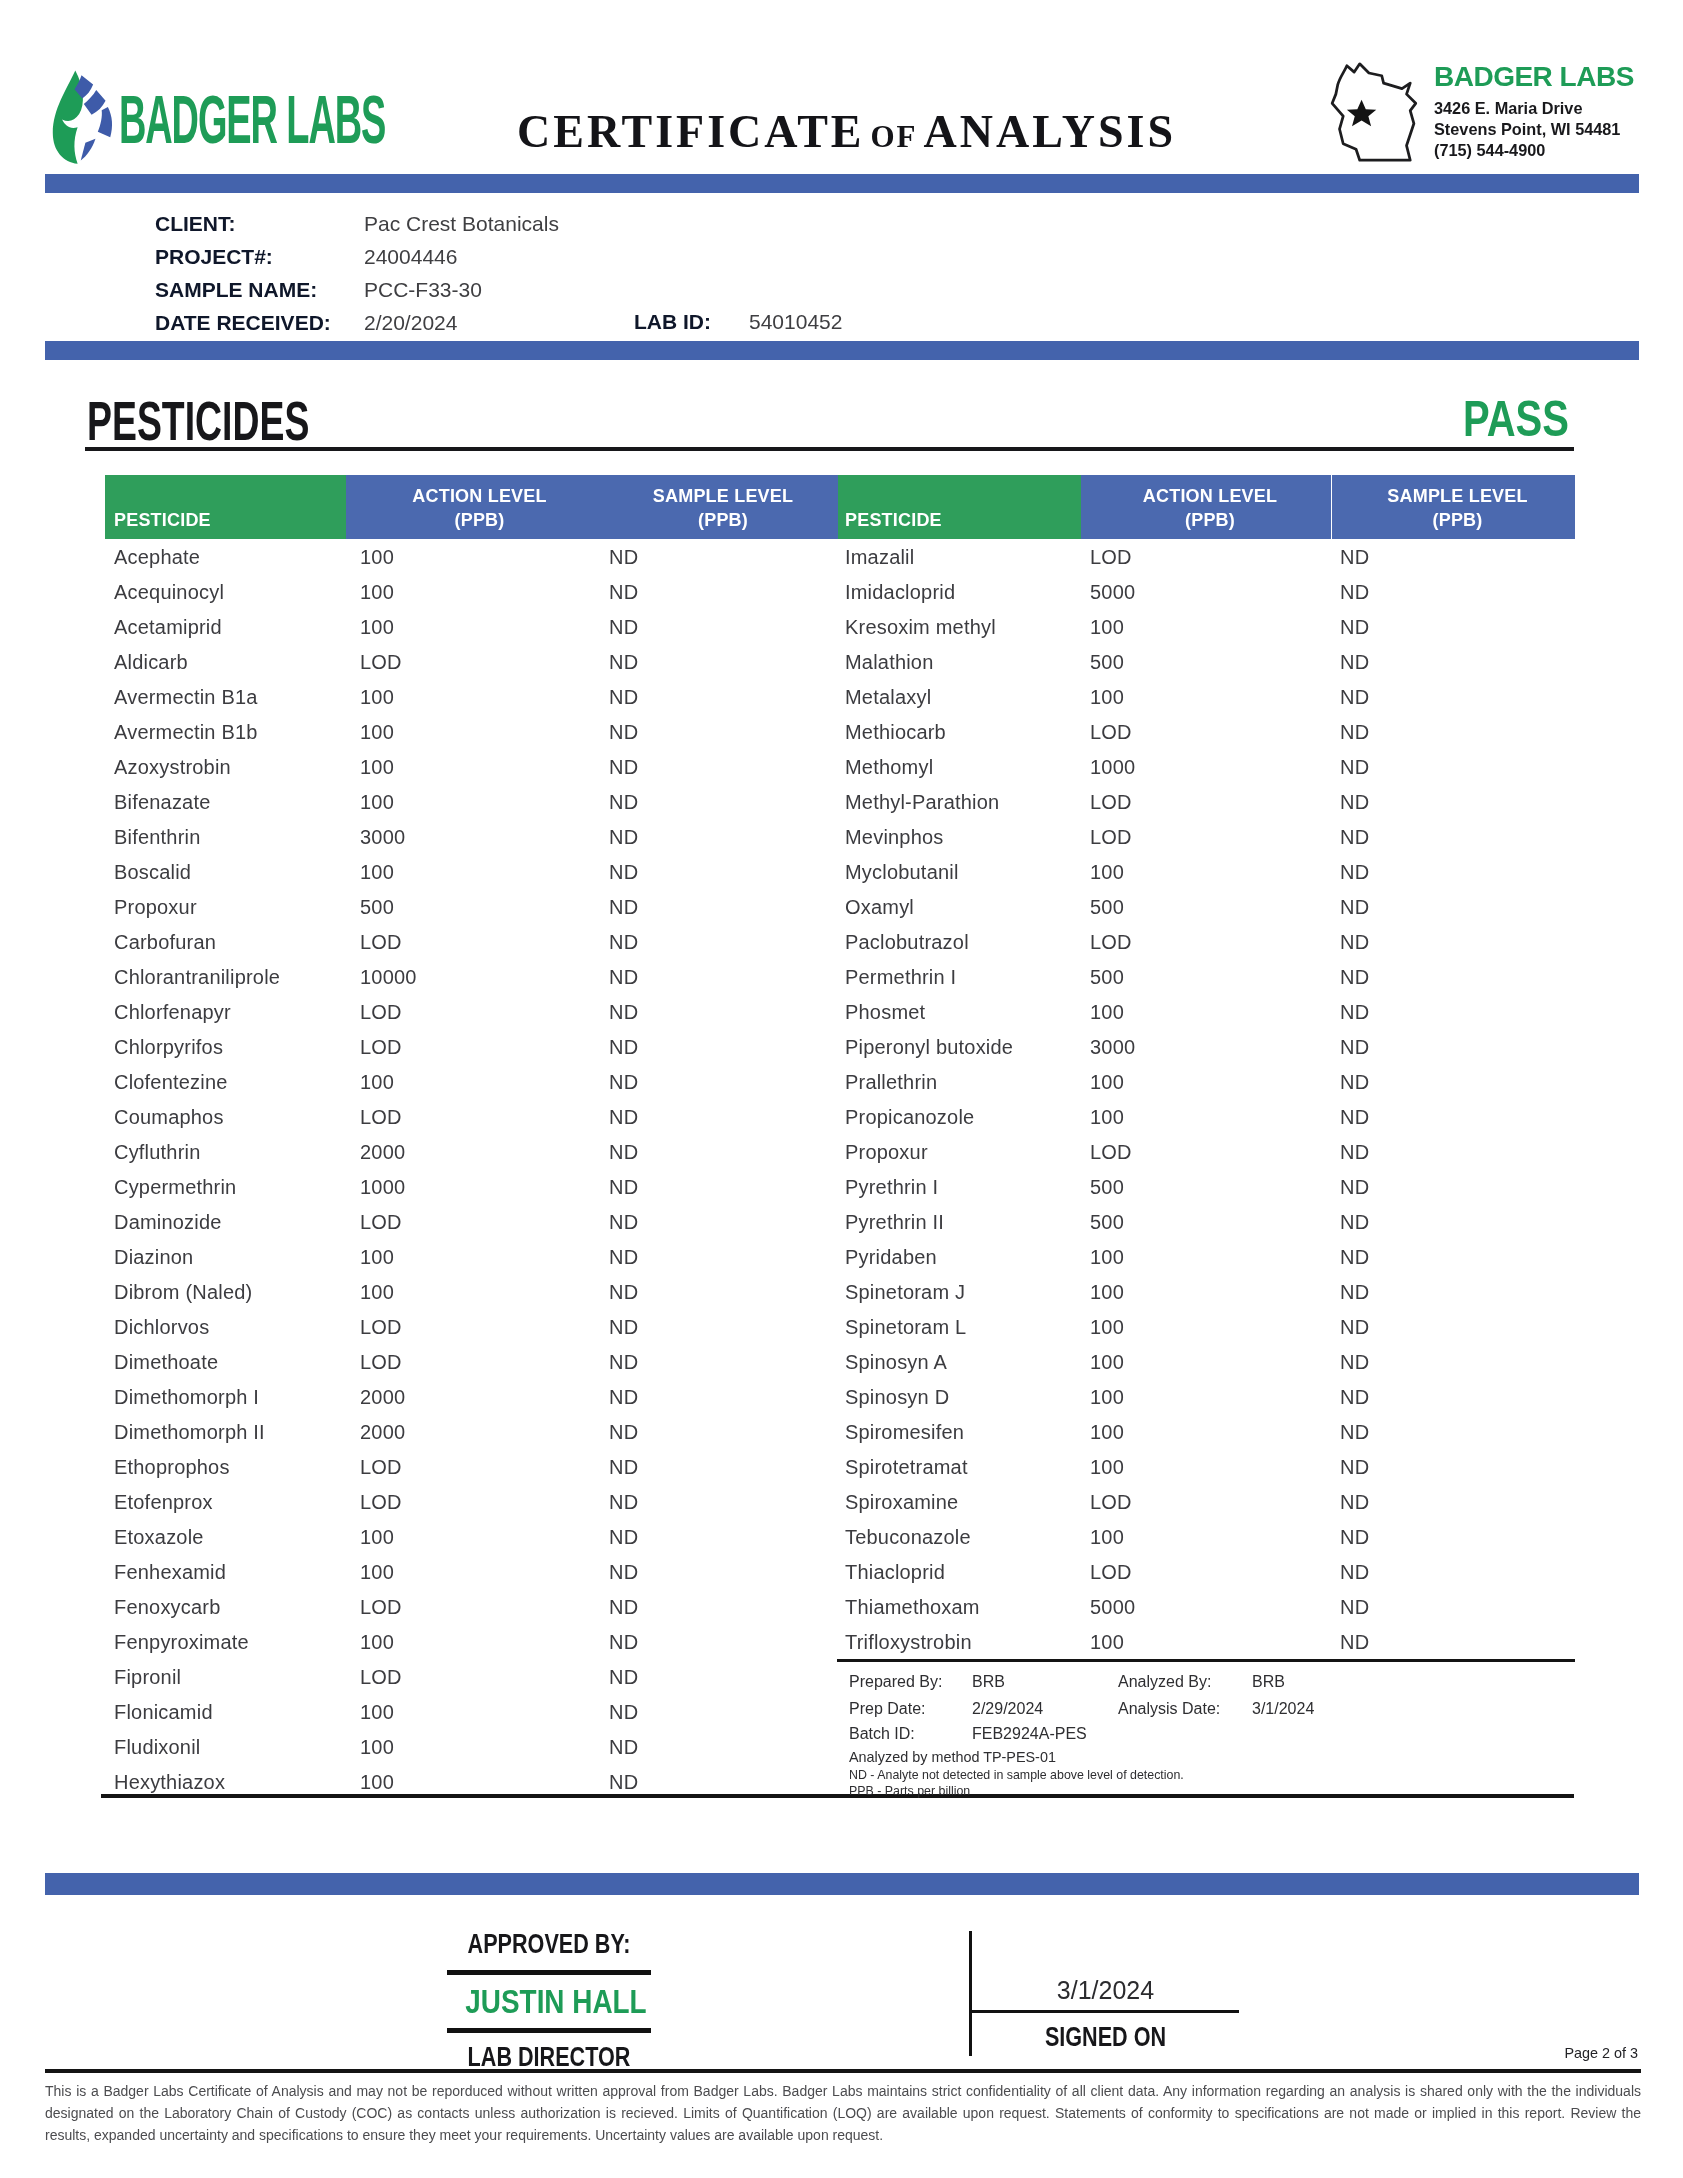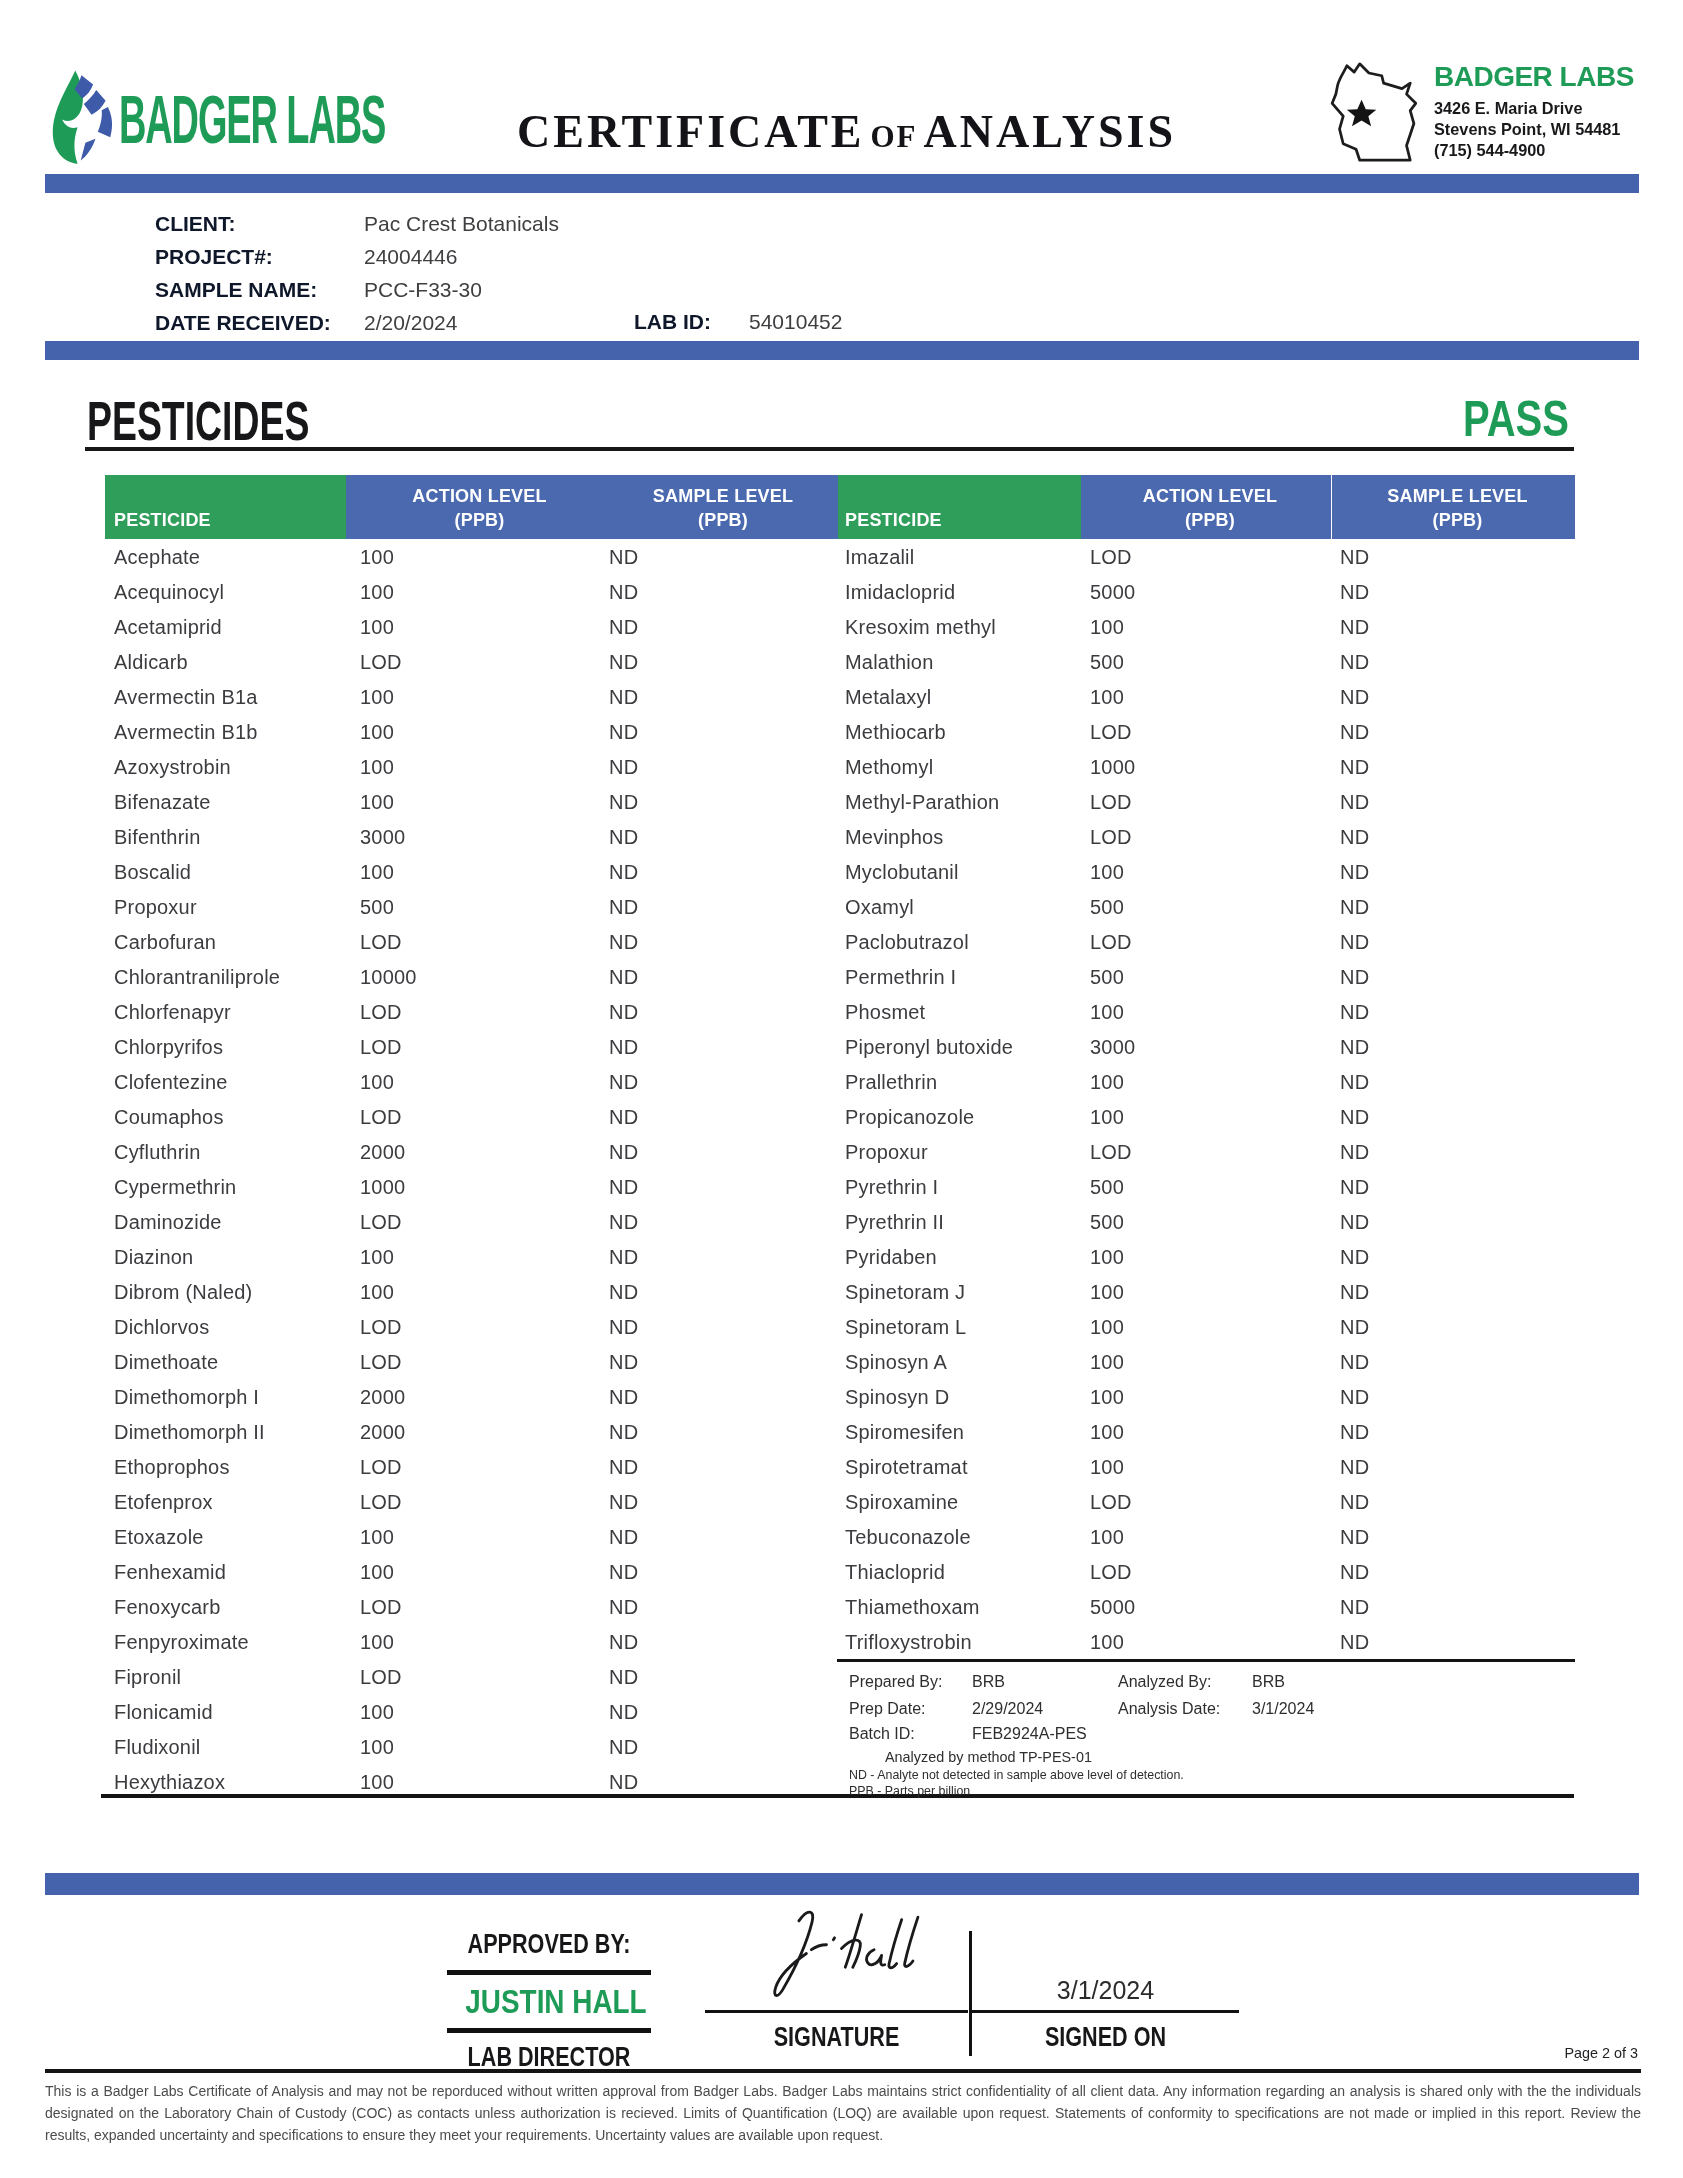--- a/index.html
+++ b/index.html
@@ -69,21 +69,21 @@
   #rows-right .cn{width:244px;padding-left:7px;}
   #rows-right .ca{width:250px;padding-left:8px;}
   #rows-right .cs{padding-left:8px;}
 
   .mid-rule{position:absolute;left:837px;top:1659px;width:738px;height:3px;background:#141414;}
   .bottom-rule{position:absolute;left:101px;top:1794px;width:1473px;height:4px;background:#141414;}
 
   
   .notes{position:absolute;left:849px;top:1673px;width:733px;height:124px;}
   .nt{position:absolute;white-space:nowrap;font-size:16px;color:#2e2e31;}
-  .nt.small{font-size:14.4px;margin-left:36px;}
+  .nt.small{font-size:14.4px;}
   .nt.tiny{font-size:12.4px;}
 
   
   .approve-left{position:absolute;left:447px;top:1929px;width:204px;text-align:center;}
   .ap-label{font-size:27px;font-weight:700;color:#17171a;transform:scaleX(.8);transform-origin:center top;
             white-space:nowrap;margin-bottom:10px;}
   .ap-rule{height:5px;background:#111;}
   .ap-name{font-size:34px;font-weight:700;color:var(--green);transform:scaleX(.82);transform-origin:center top;
            white-space:nowrap;margin:7px 0;}
   .ap-title{font-size:27px;font-weight:700;color:#17171a;transform:scaleX(.8);transform-origin:center top;
@@ -558,35 +558,20 @@
   <div class="bar" id="bar3"></div>
 
   <div class="approve-left">
     <div class="ap-label">APPROVED BY:</div>
     <div class="ap-rule"></div>
     <div class="ap-name">JUSTIN HALL</div>
     <div class="ap-rule"></div>
     <div class="ap-title">LAB DIRECTOR</div>
   </div>
 
-  <div class="sig-wrap">
-    <svg class="sig-svg" viewBox="0 0 300 160">
-      <g fill="none" stroke="#1a1a1c" stroke-width="4.5" stroke-linecap="round" stroke-linejoin="round">
-        <path d="M78 28 C92 8 104 10 99 30 C90 66 72 104 52 138 C44 151 36 150 41 134 C47 116 64 98 90 80"></path>
-        <path d="M98 74 c8 -6 16 -8 24 -8"></path>
-        <path d="M133 58 l2 -3"></path>
-        <path d="M178 18 C170 44 160 80 152 102 M146 72 C162 56 178 54 176 68 C174 82 168 94 164 102"></path>
-        <path d="M198 74 c-10 4 -15 14 -10 21 c5 7 17 1 22 -12 c-2 10 -3 18 5 15"></path>
-        <path d="M242 26 c-8 24 -16 52 -20 70 c-2 9 5 9 12 0"></path>
-        <path d="M268 22 c-8 24 -17 55 -21 73 c-2 9 6 7 13 -3"></path>
-      </g>
-    </svg>
-    <div class="sig-rule"></div>
-    <div class="sig-label">SIGNATURE</div>
-  </div>
 
   <div class="v-divider"></div>
 
   <div class="signed-wrap">
     <div class="signed-date">3/1/2024</div>
     <div class="signed-rule"></div>
     <div class="signed-label">SIGNED ON</div>
   </div>
 
   <div class="page-num">Page 2 of 3</div>

